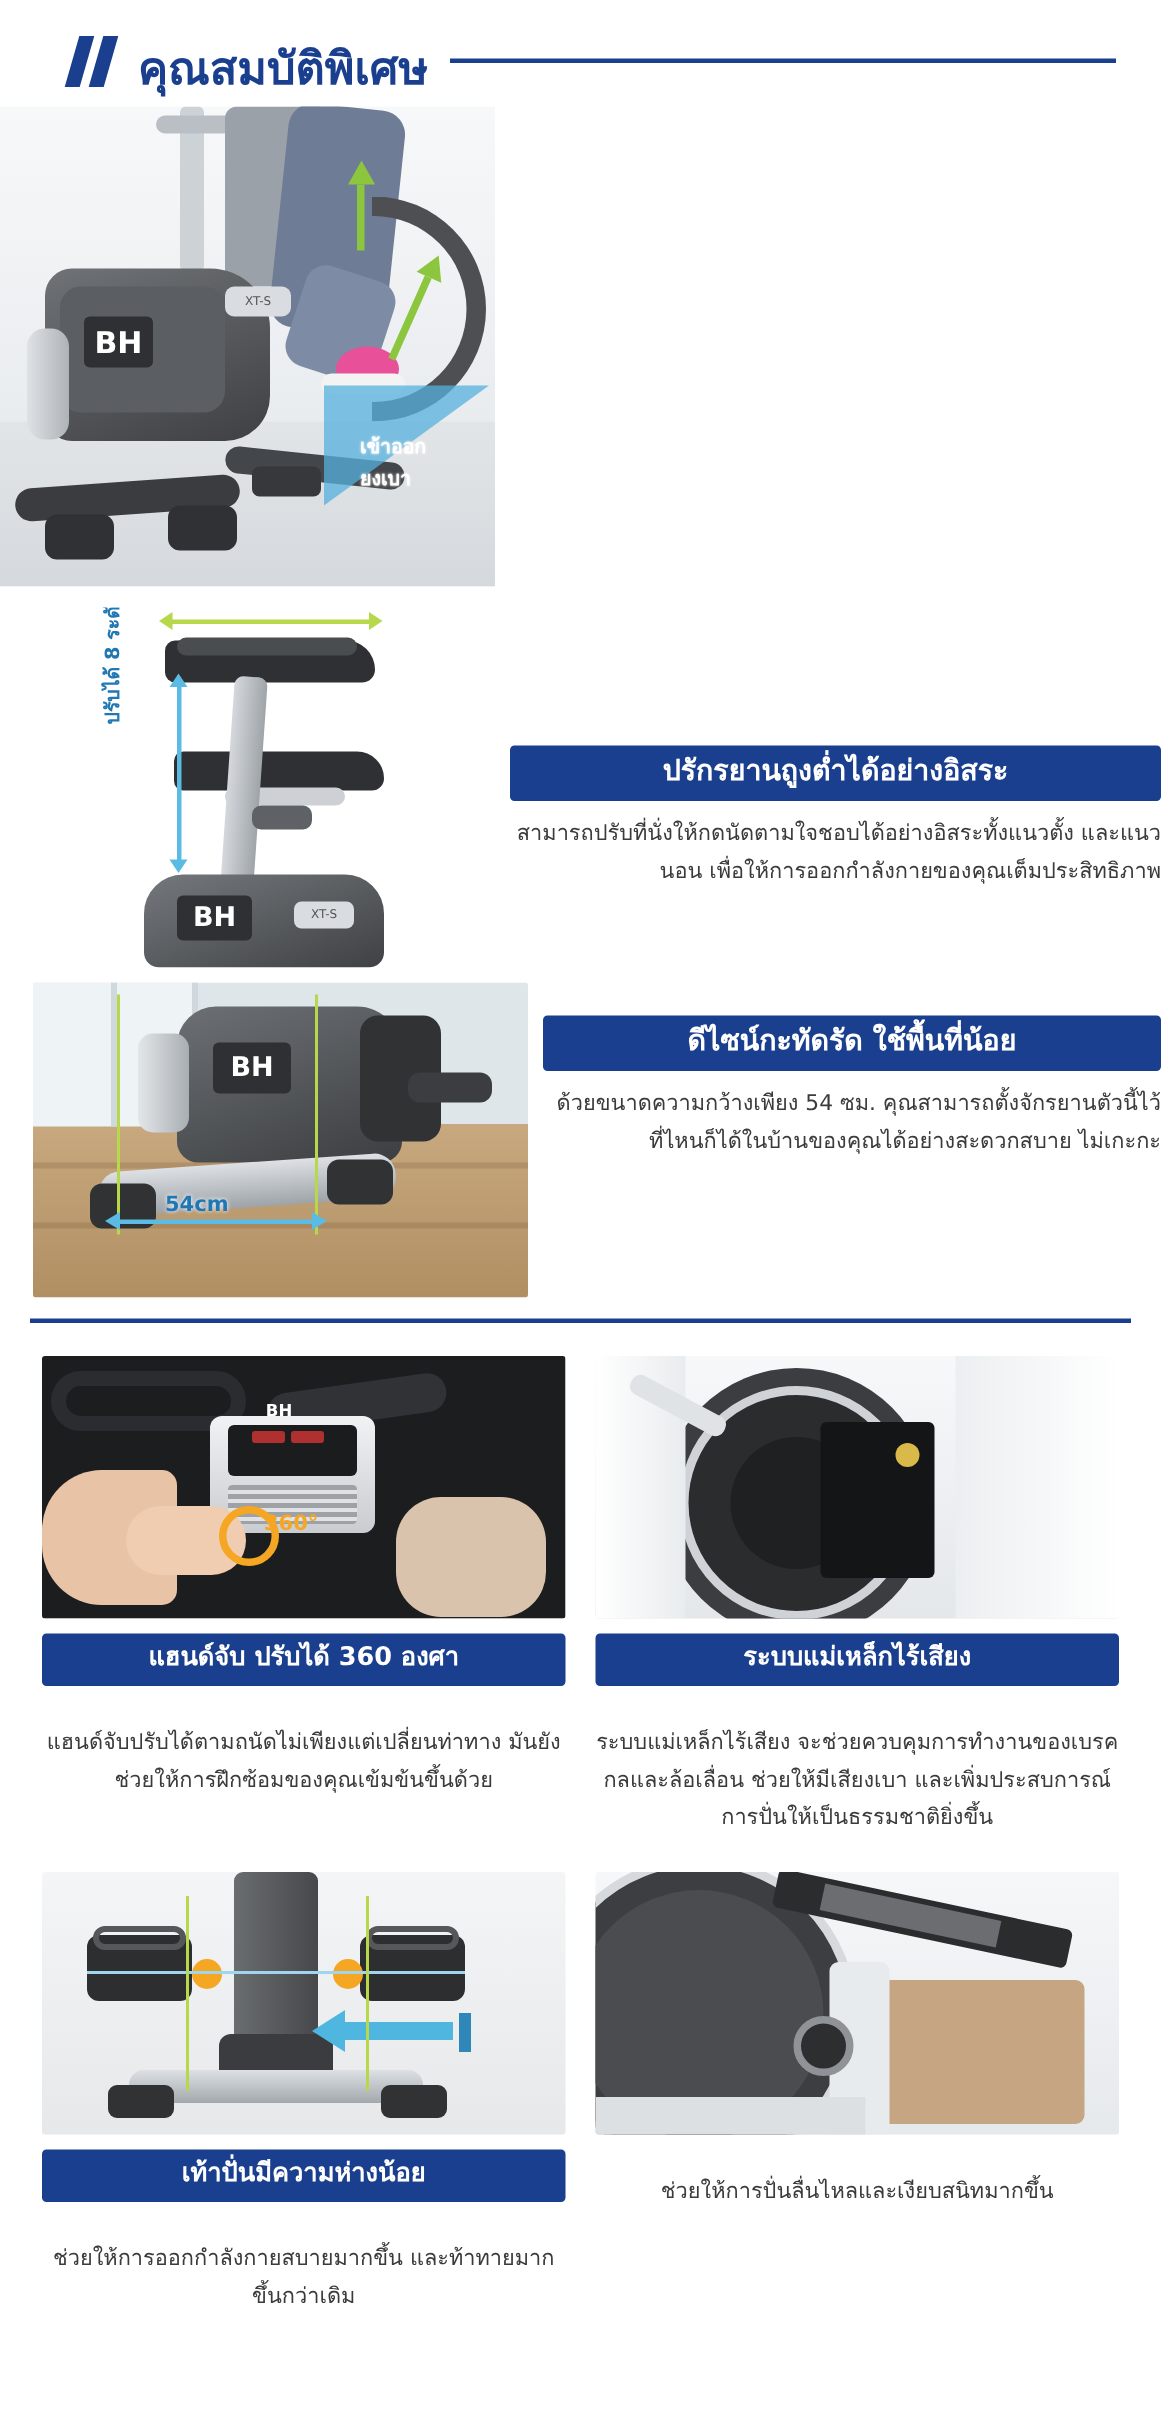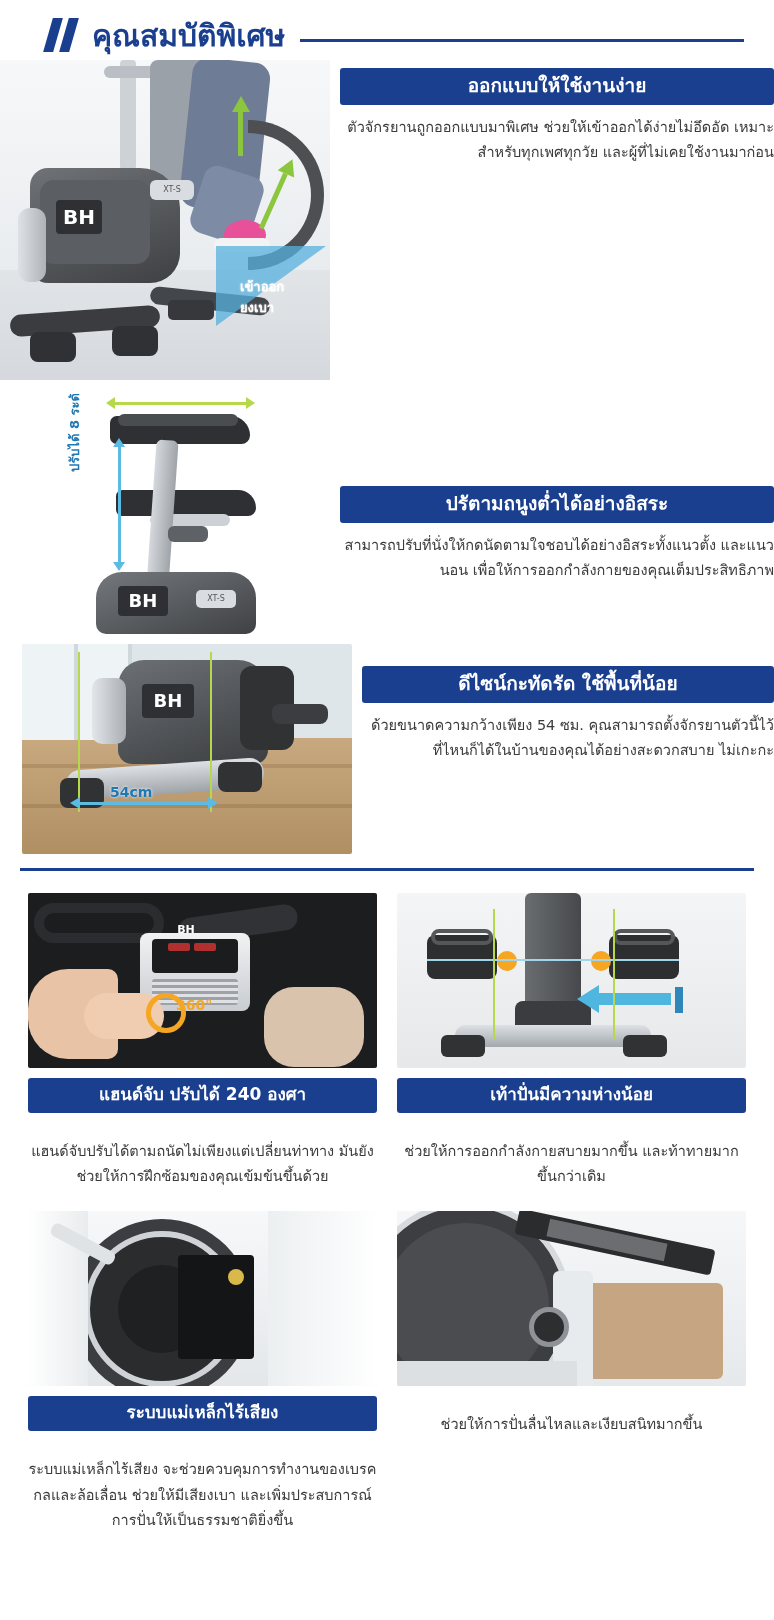--- a/index.html
+++ b/index.html
@@ -36,20 +36,21 @@
     transform: skewX(-16deg);
     margin-right: 6px;
   }
   .header-title {
     font-size: 30px;
     font-weight: bold;
     color: #1b3f8f;
     letter-spacing: 0px;
     white-space: nowrap;
     line-height: 1.1;
+    margin-top: 12px;
   }
   .header-rule {
     position: absolute;
     left: 300px;
     right: 30px;
     top: 39px;
     height: 3px;
     background: #1b3f8f;
   }
 
@@ -203,24 +204,20 @@
         <div style="width:5px;height:60px;background:#8cc63f;margin-left:6px;"></div>
       </div>
 
       <div class="blue-wedge" style="left:216px;top:186px;"></div>
       <div class="shape" style="left:240px;top:216px;text-align:left;">
         <div class="lbl-thai-blue" style="color:#fff;">เข้าออก</div>
         <div class="lbl-thai-blue" style="color:#fff;">ยงเบา</div>
       </div>
     </div>
   </div>
-  <div class="feature-text">
-    <div class="ribbon">ออกแบบให้ใช้งานง่าย</div>
-    <div class="body-text">ตัวจักรยานถูกออกแบบมาพิเศษ ช่วยให้เข้าออกได้ง่ายไม่อึดอัด เหมาะสำหรับทุกเพศทุกวัย และผู้ที่ไม่เคยใช้งานมาก่อน</div>
-  </div>
 </div>
 
 <div class="feature-row" style="margin-top:14px;">
   <div class="feature-img">
     <div class="photo" id="photo2">
 
       <div class="shape" style="left:110px;top:22px;width:140px;height:28px;background:#2e3033;border-radius:14px 40px 18px 14px;"></div>
       <div class="shape" style="left:118px;top:20px;width:120px;height:12px;background:#4a4d50;border-radius:10px;"></div>
 
       <div class="shape" style="left:116px;top:96px;width:140px;height:26px;background:#2e3033;border-radius:14px 40px 18px 14px;"></div>
@@ -237,21 +234,21 @@
       <div class="shape" style="left:106px;top:3px;width:0;height:0;border-top:6px solid transparent;border-bottom:6px solid transparent;border-right:9px solid #b7d84b;"></div>
       <div class="shape" style="left:246px;top:3px;width:0;height:0;border-top:6px solid transparent;border-bottom:6px solid transparent;border-left:9px solid #b7d84b;"></div>
 
       <div class="shape" style="left:118px;top:52px;width:3px;height:118px;background:#5bbbe3;"></div>
       <div class="shape" style="left:113px;top:44px;width:0;height:0;border-left:6px solid transparent;border-right:6px solid transparent;border-bottom:9px solid #5bbbe3;"></div>
       <div class="shape" style="left:113px;top:168px;width:0;height:0;border-left:6px solid transparent;border-right:6px solid transparent;border-top:9px solid #5bbbe3;"></div>
       <div class="shape lbl-thai-blue" style="left:64px;top:78px;transform:rotate(-90deg);transform-origin:left top;white-space:nowrap;">ปรับได้ 8 ระดับ</div>
     </div>
   </div>
   <div class="feature-text" style="padding-top:92px;">
-    <div class="ribbon">ปรัตามถนูงต่ำได้อย่างอิสระ</div>
+    <div class="ribbon">ปรักรยานถูงต่ำได้อย่างอิสระ</div>
     <div class="body-text">สามารถปรับที่นั่งให้กดนัดตามใจชอบได้อย่างอิสระทั้งแนวตั้ง และแนวนอน เพื่อให้การออกกำลังกายของคุณเต็มประสิทธิภาพ</div>
   </div>
 </div>
 
 <div class="feature-row" style="margin-top:10px;">
   <div class="feature-img">
     <div class="photo" id="photo3">
 
       <div class="shape" style="left:0;top:0;width:110px;height:96px;background:#eef3f6;"></div>
       <div class="shape" style="left:0;top:0;width:110px;height:96px;border-right:4px solid #cfd8dd;"></div>
@@ -301,67 +298,67 @@
       <div class="shape" style="left:132px;top:52px;width:50px;height:3px;"></div>
       <div class="shape" style="left:140px;top:30px;width:36px;height:12px;color:#fff;font-size:11px;font-weight:bold;text-align:center;">BH</div>
       <div class="shape" style="left:124px;top:86px;width:86px;height:26px;background:repeating-linear-gradient(180deg,#9ea2a6 0 3px,#dfe1e4 3px 6px);border-radius:3px;"></div>
 
       <div class="shape" style="left:0px;top:76px;width:90px;height:90px;background:#e9c3a6;border-radius:40px 10px 10px 40px;"></div>
       <div class="shape" style="left:56px;top:100px;width:80px;height:46px;background:#f0cdb1;border-radius:24px;"></div>
       <div class="shape rnd" style="left:118px;top:100px;width:40px;height:40px;border:5px solid #f5a623;"></div>
       <div class="shape" style="left:148px;top:104px;color:#f5a623;font-size:14px;font-weight:bold;">360°</div>
       <div class="shape" style="left:236px;top:94px;width:100px;height:80px;background:#d9c3ad;border-radius:30px;"></div>
     </div>
-    <div class="ribbon">แฮนด์จับ ปรับได้ 240 องศา</div>
+    <div class="ribbon">แฮนด์จับ ปรับได้ 360 องศา</div>
     <div class="body-text center">แฮนด์จับปรับได้ตามถนัดไม่เพียงแต่เปลี่ยนท่าทาง มันยังช่วยให้การฝึกซ้อมของคุณเข้มข้นขึ้นด้วย</div>
-  </div>
-
-  <div class="cell">
-    <div class="photo" style="background:linear-gradient(#f4f5f7,#e6e8ea);overflow:hidden;">
-      <div class="shape" style="left:128px;top:0;width:56px;height:140px;background:linear-gradient(90deg,#6a6d70,#46484b);border-radius:6px;"></div>
-      <div class="shape" style="left:118px;top:108px;width:76px;height:34px;background:#3a3c3f;border-radius:8px;"></div>
-
-      <div class="shape" style="left:30px;top:42px;width:70px;height:44px;background:#2c2e30;border-radius:8px;"></div>
-      <div class="shape" style="left:34px;top:36px;width:62px;height:16px;border:4px solid #55585b;border-radius:10px;"></div>
-      <div class="shape" style="left:212px;top:42px;width:70px;height:44px;background:#2c2e30;border-radius:8px;"></div>
-      <div class="shape" style="left:216px;top:36px;width:62px;height:16px;border:4px solid #55585b;border-radius:10px;"></div>
-      <div class="shape rnd" style="left:100px;top:58px;width:20px;height:20px;background:#f5a623;"></div>
-      <div class="shape rnd" style="left:194px;top:58px;width:20px;height:20px;background:#f5a623;"></div>
-      <div class="shape" style="left:30px;top:66px;width:252px;height:2px;background:#9fd6ec;"></div>
-
-      <div class="shape" style="left:58px;top:132px;width:196px;height:22px;background:linear-gradient(#dde1e5,#a3a8ad);border-radius:10px;"></div>
-      <div class="shape" style="left:44px;top:142px;width:44px;height:22px;background:#303234;border-radius:6px;"></div>
-      <div class="shape" style="left:226px;top:142px;width:44px;height:22px;background:#303234;border-radius:6px;"></div>
-
-      <div class="shape" style="left:200px;top:100px;width:74px;height:12px;background:#4fb6e0;"></div>
-      <div class="shape" style="left:180px;top:92px;width:0;height:0;border-top:14px solid transparent;border-bottom:14px solid transparent;border-right:22px solid #4fb6e0;"></div>
-      <div class="shape" style="left:278px;top:94px;width:8px;height:26px;background:#2e87b8;"></div>
-      <div class="shape" style="left:96px;top:16px;width:2px;height:130px;background:#b7d84b;"></div>
-      <div class="shape" style="left:216px;top:16px;width:2px;height:130px;background:#b7d84b;"></div>
-    </div>
-    <div class="ribbon">เท้าปั่นมีความห่างน้อย</div>
-    <div class="body-text center">ช่วยให้การออกกำลังกายสบายมากขึ้น และท้าทายมากขึ้นกว่าเดิม</div>
   </div>
 
   <div class="cell">
     <div class="photo" style="background:linear-gradient(#f7f8fa,#e4e7ea);overflow:hidden;">
       <div class="shape rnd" style="left:44px;top:8px;width:180px;height:180px;background:#3b3d40;"></div>
       <div class="shape rnd" style="left:56px;top:20px;width:156px;height:156px;background:#2a2c2e;border:6px solid #cfd3d7;"></div>
       <div class="shape rnd" style="left:90px;top:54px;width:88px;height:88px;background:#1e2022;"></div>
       <div class="shape" style="left:150px;top:44px;width:76px;height:104px;background:#141516;border-radius:4px;"></div>
       <div class="shape rnd" style="left:200px;top:58px;width:16px;height:16px;background:#d9b94a;"></div>
       <div class="shape" style="left:0;top:0;width:60px;height:175px;background:linear-gradient(90deg,#ffffff,#e9ecee);"></div>
       <div class="shape" style="left:240px;top:0;width:110px;height:175px;background:linear-gradient(270deg,#ffffff,#eceff1);"></div>
       <div class="shape" style="left:20px;top:26px;width:70px;height:14px;background:#dfe3e6;border-radius:6px;transform:rotate(28deg);"></div>
     </div>
     <div class="ribbon">ระบบแม่เหล็กไร้เสียง</div>
     <div class="body-text center">ระบบแม่เหล็กไร้เสียง จะช่วยควบคุมการทำงานของเบรคกลและล้อเลื่อน ช่วยให้มีเสียงเบา และเพิ่มประสบการณ์การปั่นให้เป็นธรรมชาติยิ่งขึ้น</div>
   </div>
 
   <div class="cell">
+    <div class="photo" style="background:linear-gradient(#f4f5f7,#e6e8ea);overflow:hidden;">
+      <div class="shape" style="left:128px;top:0;width:56px;height:140px;background:linear-gradient(90deg,#6a6d70,#46484b);border-radius:6px;"></div>
+      <div class="shape" style="left:118px;top:108px;width:76px;height:34px;background:#3a3c3f;border-radius:8px;"></div>
+
+      <div class="shape" style="left:30px;top:42px;width:70px;height:44px;background:#2c2e30;border-radius:8px;"></div>
+      <div class="shape" style="left:34px;top:36px;width:62px;height:16px;border:4px solid #55585b;border-radius:10px;"></div>
+      <div class="shape" style="left:212px;top:42px;width:70px;height:44px;background:#2c2e30;border-radius:8px;"></div>
+      <div class="shape" style="left:216px;top:36px;width:62px;height:16px;border:4px solid #55585b;border-radius:10px;"></div>
+      <div class="shape rnd" style="left:100px;top:58px;width:20px;height:20px;background:#f5a623;"></div>
+      <div class="shape rnd" style="left:194px;top:58px;width:20px;height:20px;background:#f5a623;"></div>
+      <div class="shape" style="left:30px;top:66px;width:252px;height:2px;background:#9fd6ec;"></div>
+
+      <div class="shape" style="left:58px;top:132px;width:196px;height:22px;background:linear-gradient(#dde1e5,#a3a8ad);border-radius:10px;"></div>
+      <div class="shape" style="left:44px;top:142px;width:44px;height:22px;background:#303234;border-radius:6px;"></div>
+      <div class="shape" style="left:226px;top:142px;width:44px;height:22px;background:#303234;border-radius:6px;"></div>
+
+      <div class="shape" style="left:200px;top:100px;width:74px;height:12px;background:#4fb6e0;"></div>
+      <div class="shape" style="left:180px;top:92px;width:0;height:0;border-top:14px solid transparent;border-bottom:14px solid transparent;border-right:22px solid #4fb6e0;"></div>
+      <div class="shape" style="left:278px;top:94px;width:8px;height:26px;background:#2e87b8;"></div>
+      <div class="shape" style="left:96px;top:16px;width:2px;height:130px;background:#b7d84b;"></div>
+      <div class="shape" style="left:216px;top:16px;width:2px;height:130px;background:#b7d84b;"></div>
+    </div>
+    <div class="ribbon">เท้าปั่นมีความห่างน้อย</div>
+    <div class="body-text center">ช่วยให้การออกกำลังกายสบายมากขึ้น และท้าทายมากขึ้นกว่าเดิม</div>
+  </div>
+
+  <div class="cell">
     <div class="photo" style="background:linear-gradient(#f6f7f9,#e6e9ec);overflow:hidden;">
       <div class="shape rnd" style="left:-36px;top:-10px;width:210px;height:210px;background:#3c3e41;border:6px solid #d6dadd;"></div>
       <div class="shape rnd" style="left:-14px;top:12px;width:166px;height:166px;background:#4a4c4f;"></div>
       <div class="shape" style="left:118px;top:18px;width:200px;height:26px;background:#2a2c2e;border-radius:4px;transform:rotate(12deg);"></div>
       <div class="shape" style="left:150px;top:20px;width:120px;height:18px;background:#6b6d70;transform:rotate(12deg);"></div>
       <div class="shape" style="left:176px;top:72px;width:150px;height:96px;background:#c6a583;border-radius:6px;"></div>
       <div class="shape" style="left:156px;top:60px;width:40px;height:120px;background:#e8ebee;border-radius:6px;"></div>
       <div class="shape rnd" style="left:132px;top:96px;width:40px;height:40px;background:#2c2e30;border:5px solid #8f9397;"></div>
       <div class="shape" style="left:0;top:150px;width:180px;height:26px;background:#dde0e3;"></div>
     </div>

